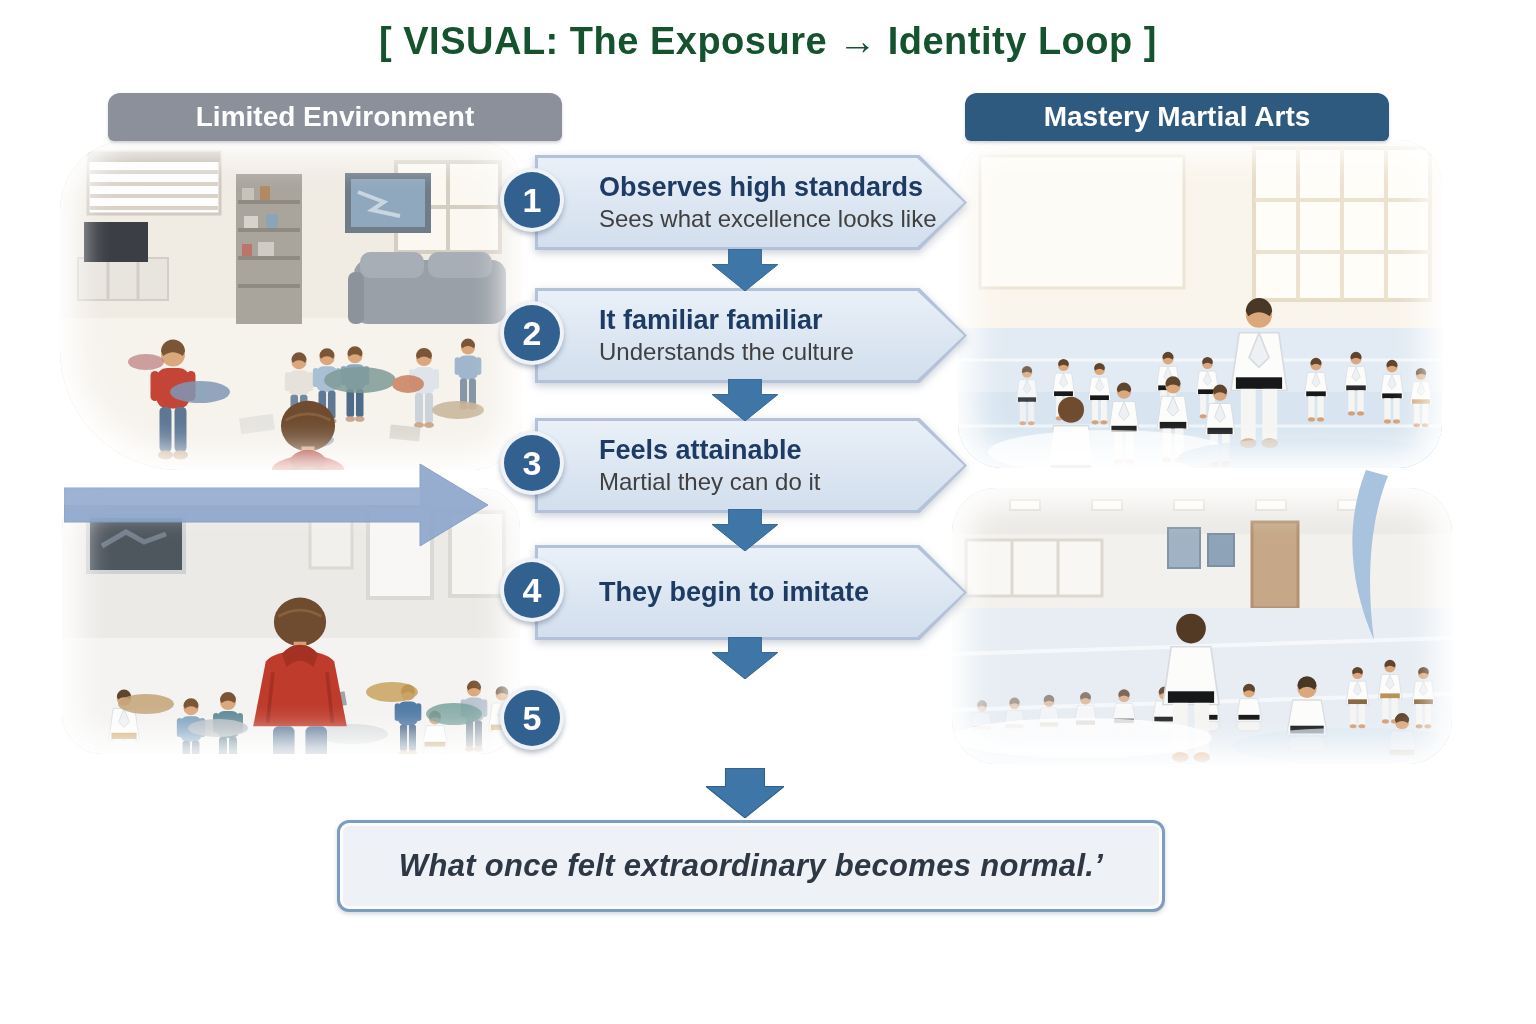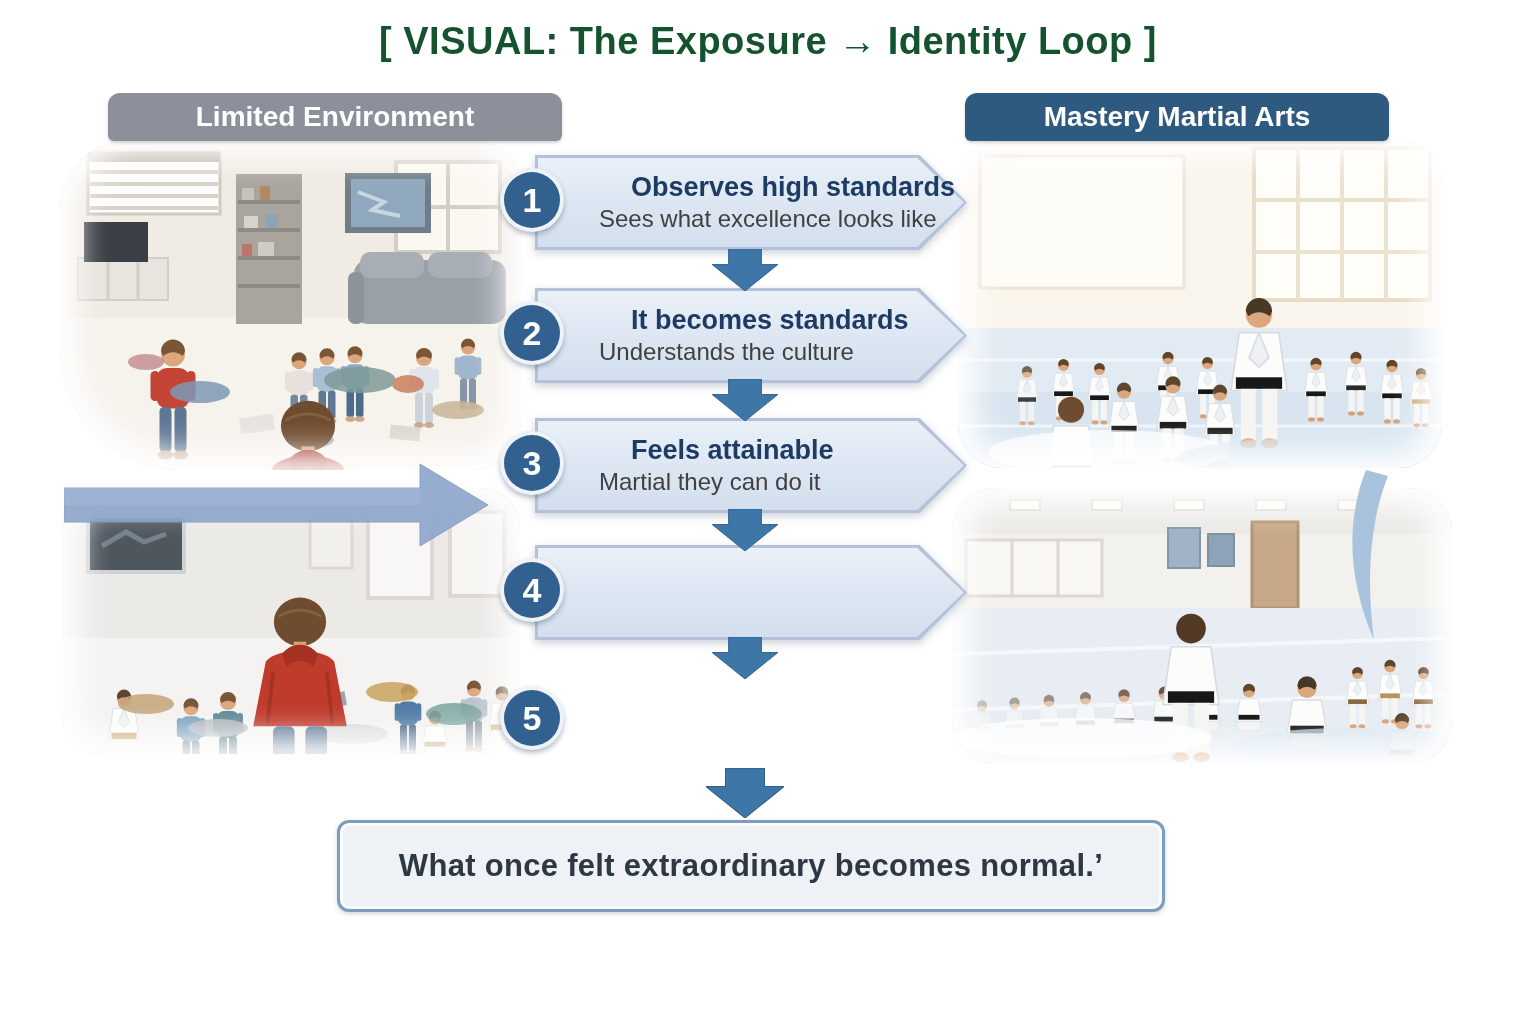--- a/index.html
+++ b/index.html
@@ -42,42 +42,42 @@
   }
   .step-box .fill{
     position:absolute;inset:3px;
     background:linear-gradient(180deg,#e9f0f8 0%,#dce6f2 55%,#d3dfee 100%);
     clip-path:polygon(0 0,89% 0,100% 50%,89% 100%,0 100%);
   }
   .step-box .txt{
     position:absolute;left:64px;top:0;height:100%;display:flex;flex-direction:column;
     justify-content:center;gap:2px;z-index:2;
   }
-  .step-title{font-size:27px;font-weight:bold;color:#1e3c63;line-height:1.15;margin-left:32px;}
+  .step-title{font-size:27px;font-weight:bold;color:#1e3c63;line-height:1.15;}
   .step-sub{font-size:24px;color:#404040;line-height:1.15;}
   .step-circle{
     position:absolute;left:500px;width:64px;height:64px;border-radius:50%;
     background:#33618f;border:4px solid rgba(255,255,255,.92);box-sizing:border-box;
     display:flex;align-items:center;justify-content:center;z-index:4;
     color:#ffffff;font-size:34px;font-weight:bold;
     box-shadow:0 3px 5px rgba(50,70,100,.35);
   }
   
   .down-arrow{position:absolute;z-index:3;}
   .flow-arrow{position:absolute;left:64px;top:462px;z-index:2;}
   .swoosh{position:absolute;left:1336px;top:470px;z-index:2;}
   
   .conclusion{
     position:absolute;left:337px;top:820px;width:828px;height:92px;box-sizing:border-box;
     background:#eef1f5;border:3px solid #7e9dbe;border-radius:12px;
     display:flex;align-items:center;justify-content:center;
     box-shadow:0 2px 4px rgba(80,95,115,.25), inset 0 0 0 3px #fbfcfd;
     z-index:2;
   }
-  .conclusion span{font-size:31px;font-weight:bold;color:#2e3744;letter-spacing:.3px;}
+  .conclusion span{font-size:31px;font-weight:bold;color:#2e3744;letter-spacing:.3px;font-style:italic;}
   .defs-holder{position:absolute;width:0;height:0;overflow:hidden;}
 </style>
 </head>
 <body>
 
 <div class="canvas">
 
   <svg class="defs-holder" aria-hidden="true">
     <defs>
       <symbol id="sym-kid" viewBox="0 0 36 84">
@@ -339,36 +339,37 @@
       <div class="fill"></div>
     <div class="txt">
       <div class="step-title">Observes high standards</div>
       <div class="step-sub">Sees what excellence looks like</div>
     </div>
   </div>
   <div class="step-box" style="top:288px">
     <div class="border"></div>
       <div class="fill"></div>
     <div class="txt">
-      <div class="step-title">It becomes standards</div>
+      <div class="step-title">It familiar familiar</div>
       <div class="step-sub">Understands the culture</div>
     </div>
   </div>
   <div class="step-box" style="top:418px">
     <div class="border"></div>
       <div class="fill"></div>
     <div class="txt">
       <div class="step-title">Feels attainable</div>
       <div class="step-sub">Martial they can do it</div>
     </div>
   </div>
   <div class="step-box" style="top:545px">
     <div class="border"></div>
       <div class="fill"></div>
     <div class="txt">
+      <div class="step-title">They begin to imitate</div>
     </div>
   </div>
 
   <svg class="down-arrow" style="left:709px;top:249px" width="72" height="42" viewBox="0 0 72 46">
     <polygon points="18,0 54,0 54,17 72,17 36,46 0,17 18,17" fill="#3e77a7" stroke="#315f8a" stroke-width="1"></polygon>
   </svg>
   <svg class="down-arrow" style="left:709px;top:379px" width="72" height="42" viewBox="0 0 72 46">
     <polygon points="18,0 54,0 54,17 72,17 36,46 0,17 18,17" fill="#3e77a7" stroke="#315f8a" stroke-width="1"></polygon>
   </svg>
   <svg class="down-arrow" style="left:709px;top:509px" width="72" height="42" viewBox="0 0 72 46">

